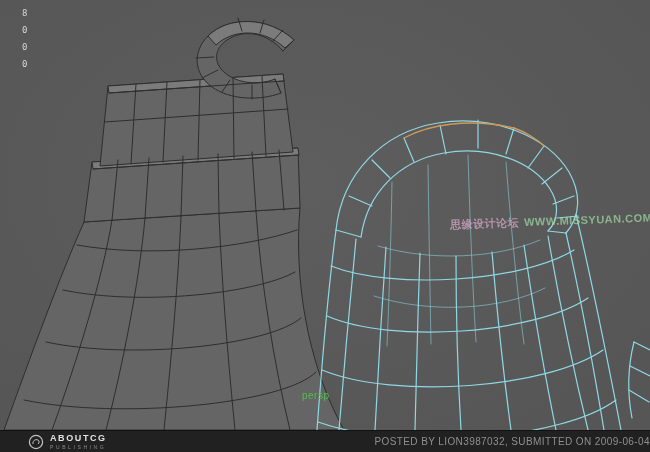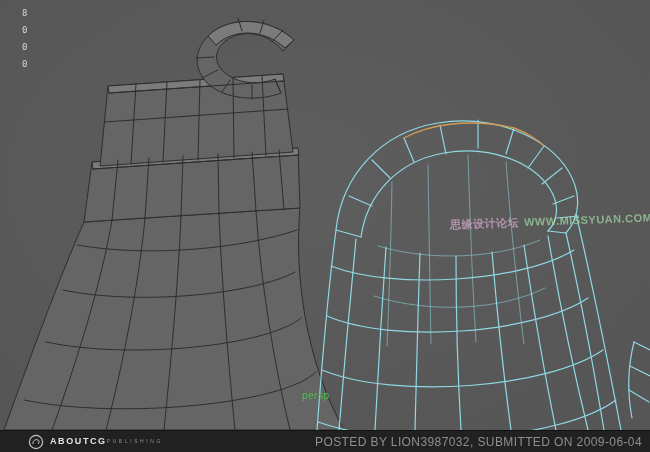--- a/index.html
+++ b/index.html
@@ -37,26 +37,26 @@
   .watermark .wm-forum{color:var(--watermark-forum,#e0aed2);margin-right:5px;font-weight:bold;}
   .watermark .wm-url{color:var(--watermark-url,#a4dfa8);font-weight:bold;}
 
   .footer{
     position:absolute;left:0;right:0;bottom:0;height:22px;
     background:var(--footer-bg,#212121);border-top:1px solid #121212;
     display:flex;align-items:center;box-sizing:border-box;
   }
   .logo{display:flex;align-items:center;margin-left:28px;}
   .logo-mark{width:16px;height:16px;margin-right:6px;flex:0 0 auto;}
-  .logo-text{display:flex;line-height:1;}
+  .logo-text{display:flex;flex-direction:column;line-height:1;}
   .logo-title{color:#e2e2e2;font-size:9px;font-weight:bold;letter-spacing:1.6px;}
   .logo-subtitle{color:#8d8d8d;font-size:5px;letter-spacing:2.6px;margin-top:2px;}
   .credit{
-    margin-left:auto;margin-right:8px;
-    color:var(--footer-text,#8f8f8f);font-size:12px;letter-spacing:.4px;
+    margin-left:auto;
+    color:var(--footer-text,#8f8f8f);font-size:10px;letter-spacing:.4px;
     text-transform:uppercase;
   }
 </style>
 </head>
 <body>
 
 <div class="stage">
 
   <div class="viewport">
 

